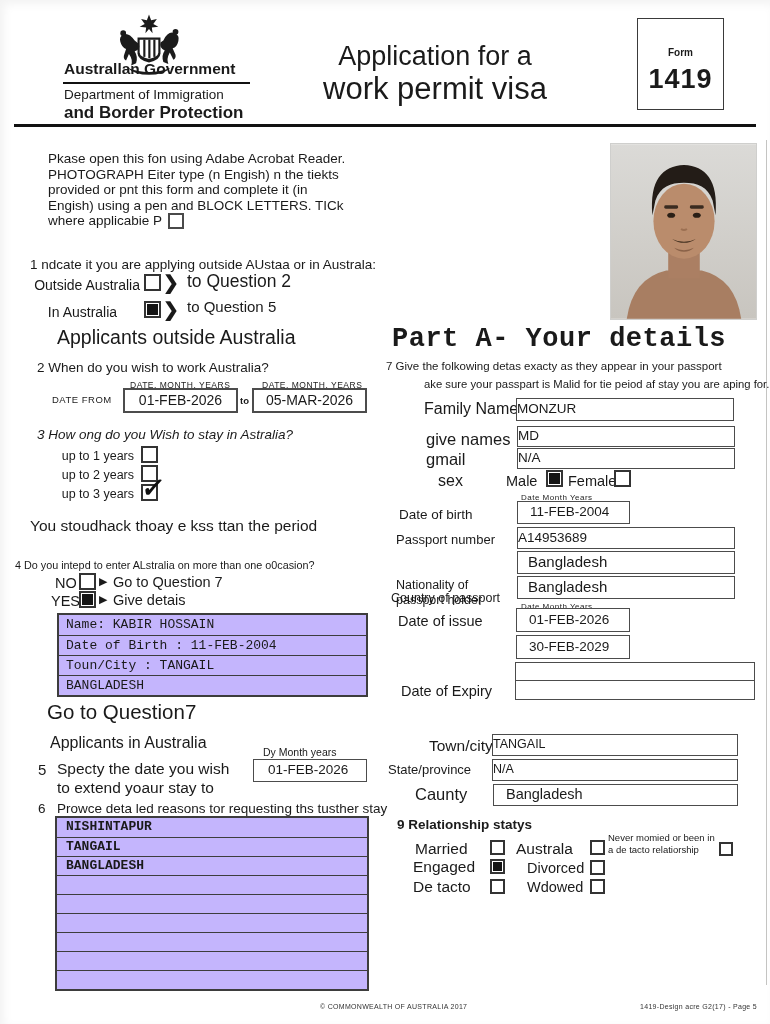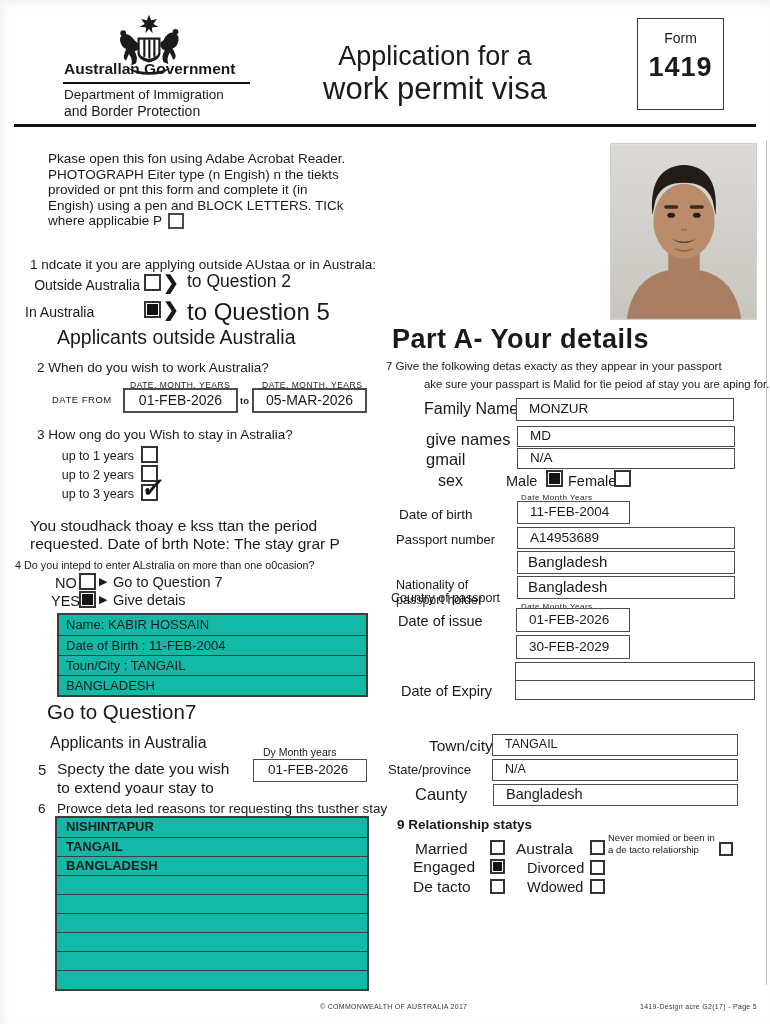--- a/index.html
+++ b/index.html
@@ -1,32 +1,32 @@
 <!DOCTYPE html>
 <html><head>
 <meta charset="utf-8">
 <style>
   html,body{margin:0;padding:0;background:#e9e9e7;}
   .page{position:relative;width:770px;height:1024px;background:#fff;margin:0 auto;
         font-family:"Liberation Sans", sans-serif;color:#1a1a1a;overflow:hidden;
         box-shadow:inset 4px 4px 10px rgba(0,0,0,0.05);}
   .abs{position:absolute;}
   .box{position:absolute;border:2px solid #4c4c4c;background:#fff;box-sizing:border-box;}
-  .box .v{display:block;padding-left:12px;white-space:nowrap;overflow:hidden;}
+  .box .v{display:block;padding-left:0;white-space:nowrap;overflow:hidden;}
   .cb{position:absolute;width:17px;height:17px;border:2px solid #333;background:#fff;box-sizing:border-box;}
   .cb.filled::after{content:"";position:absolute;inset:1px;background:#141414;}
   .cb-inline{display:inline-block;width:16px;height:16px;border:2px solid #4a4a4a;vertical-align:-4px;margin-left:6px;box-sizing:border-box;}
   .tick{position:absolute;left:-1px;top:-14px;font-size:27px;font-weight:bold;color:#111;display:none;transform:skewX(-8deg);}
   .tick.show{display:block;}
   .fmt{position:absolute;font-size:8.5px;letter-spacing:.5px;color:#222;white-space:nowrap;}
   .thinrule{position:absolute;background:#111;}
-  .tbl{position:absolute;border:2px solid #3d3d3d;background:#14b8a6;box-sizing:border-box;}
+  .tbl{position:absolute;border:2px solid #3d3d3d;background:#c4b5fd;box-sizing:border-box;font-family:Liberation Mono, monospace;}
   .tbl .row{border-top:1.5px solid #3d3d3d;box-sizing:border-box;white-space:nowrap;overflow:hidden;}
   .tbl .row:first-child{border-top:none;}
-  .serif-title{font-family:Liberation Sans, sans-serif;font-weight:bold;letter-spacing:.5px;}
+  .serif-title{font-family:Liberation Mono, monospace;font-weight:bold;letter-spacing:.5px;}
   .nw{white-space:nowrap;}
   .arrow{font-weight:bold;}
 </style>
 </head>
 <body>
 
 <div class="page">
 
   <div class="abs" style="left:106px;top:7px;width:86px;height:84px;">
     <svg viewBox="0 0 120 100" width="86" height="84" fill="#1b1b1b">
@@ -39,27 +39,27 @@
       <path d="M40 38 q-9 -12 -16 -8 q-6 3 -4 10 q2 8 8 10 l-3 9 q-1 5 3 7 l4 -9 q6 8 3 16 l7 -3 q3 -9 -2 -17 q8 -2 6 -10 Z"></path>
       <path d="M80 38 q7 -14 16 -10 q7 3 5 11 q-2 9 -8 10 l4 9 q1 5 -3 7 l-5 -10 q-5 9 -2 16 l-7 -3 q-3 -9 2 -16 q-8 -3 -6 -11 Z"></path>
       <circle cx="24" cy="28" r="4"></circle>
       <circle cx="97" cy="26" r="4"></circle>
       <path d="M30 76 q30 12 60 0 q-10 10 -30 10 q-20 0 -30 -10 Z"></path>
     </svg>
   </div>
   <div class="abs nw" style="left:64px;top:60px;font-size:15.5px;font-weight:600;">Australlan Government</div>
   <div class="thinrule" style="left:63px;top:82px;width:187px;height:2px;"></div>
   <div class="abs nw" style="left:64px;top:87px;font-size:13.5px;">Department of Immigration</div>
-  <div class="abs nw" style="left:64px;top:103px;font-size:14px;">and Border Protection</div>
+  <div class="abs nw" style="left:64px;top:103px;font-size:17px;font-weight:bold;">and Border Protection</div>
 
   <div class="abs" style="left:285px;top:71px;width:300px;text-align:center;font-size:31px;">work permit visa</div>
   <div class="abs" style="left:285px;top:41px;width:300px;text-align:center;font-size:27px;">Application for a</div>
 
   <div class="abs" style="left:637px;top:18px;width:87px;height:92px;border:1.5px solid #3a3a3a;text-align:center;box-sizing:border-box;">
-    <div style="font-size:14px;font-weight:normal;margin-top:11px;">Form</div>
+    <div style="font-size:10px;font-weight:bold;margin-top:28px;">Form</div>
     <div style="font-size:27px;font-weight:bold;letter-spacing:1px;margin-top:6px;">1419</div>
   </div>
 
   <div class="thinrule" style="left:14px;top:124px;width:742px;height:3px;"></div>
   <div class="abs" style="left:766px;top:140px;width:1px;height:845px;background:#c4c4c2;"></div>
 
   <div class="abs" style="left:48px;top:151px;width:304px;font-size:13.5px;line-height:15.5px;"><span>Pkase open this fon using Adabe Acrobat Reader. PHOTOGRAPH Eiter type (n Engish) n the tiekts provided or pnt this form and complete it (in Engish) using a pen and BLOCK LETTERS. TICk where applicabie P</span><span class="cb-inline"></span></div>
 
   <div class="abs" style="left:610px;top:143px;width:147px;height:177px;border:1px solid #cfcfcd;box-sizing:border-box;">
     <svg viewBox="0 0 147 177" width="145" height="175">
@@ -82,51 +82,50 @@
       <path d="M62 96 q12 6 24 0 q-6 4 -12 4 q-6 0 -12 -4" fill="#43301f"></path>
       <path d="M64 105 q10 5 20 0 q-4 4 -10 4 q-6 0 -10 -4" fill="#8a6248"></path>
     </svg>
   </div>
 
   <div class="abs nw" style="left:30px;top:257px;font-size:13.5px;">1 ndcate it you are applying outside AUstaa or in Australa:</div>
   <div class="abs nw" style="left:25px;top:277px;width:115px;text-align:right;font-size:14px;">Outside Australia</div>
   <span class="cb" style="left:144px;top:274px;"></span>
   <div class="abs arrow" style="left:163px;top:271px;font-size:19px;">❯</div>
   <div class="abs nw" style="left:187px;top:271px;font-size:17.5px;">to Question 2</div>
-  <div class="abs nw" style="left:25px;top:304px;width:115px;text-align:left;font-size:14px;">In Australia</div>
+  <div class="abs nw" style="left:25px;top:304px;width:115px;text-align:center;font-size:14px;">In Australia</div>
   <span class="cb filled" style="left:144px;top:301px;"></span>
   <div class="abs arrow" style="left:163px;top:298px;font-size:19px;">❯</div>
-  <div class="abs nw" style="left:187px;top:298px;font-size:24px;">to Question 5</div>
+  <div class="abs nw" style="left:187px;top:298px;font-size:15px;">to Question 5</div>
 
   <div class="abs nw" style="left:57px;top:326px;font-size:19.5px;">Applicants outside Australia</div>
 
   <div class="abs nw" style="left:37px;top:360px;font-size:13.5px;">2 When do you wish to work Australia?</div>
   <div class="fmt" style="left:130px;top:380px;">DATE.  MONTH.  YEARS</div>
   <div class="fmt" style="left:262px;top:380px;">DATE.  MONTH.  YEARS</div>
   <div class="abs nw" style="left:52px;top:394px;font-size:9.5px;letter-spacing:.5px;">DATE  FROM</div>
   <div class="box" style="left:123px;top:388px;width:115px;height:25px;">
       <span class="v" style="font-size:14px;line-height:21px;text-align:center;padding:0;">01-FEB-2026</span>
     </div>
   <div class="abs nw" style="left:240px;top:395px;font-size:9.5px;font-weight:bold;">to</div>
   <div class="box" style="left:252px;top:388px;width:115px;height:25px;">
       <span class="v" style="font-size:14px;line-height:21px;text-align:center;padding:0;">05-MAR-2026</span>
     </div>
 
-  <div class="abs nw" style="left:37px;top:427px;font-size:13.5px;">3 How ong do you Wish to stay in Astralia?</div>
+  <div class="abs nw" style="left:37px;top:427px;font-size:13.5px;font-style:italic;">3 How ong do you Wish to stay in Astralia?</div>
   <div class="abs nw" style="left:40px;top:449px;width:94px;text-align:right;font-size:12.5px;">up to 1 years</div>
   <span class="cb" style="left:141px;top:446px;"></span>
   <div class="abs nw" style="left:40px;top:468px;width:94px;text-align:right;font-size:12.5px;">up to 2 years</div>
   <span class="cb" style="left:141px;top:465px;"></span>
   <div class="abs nw" style="left:40px;top:487px;width:94px;text-align:right;font-size:12.5px;">up to 3 years</div>
   <span class="cb" style="left:141px;top:484px;">
       <span class="tick show">✓</span>
     </span>
 
   <div class="abs nw" style="left:30px;top:517px;font-size:15.5px;">You stoudhack thoay e kss ttan the period</div>
-  <div class="abs nw" style="left:30px;top:535px;font-size:15.5px;">requested. Date of brth Note: The stay grar P</div>
 
   <div class="abs nw" style="left:15px;top:559px;font-size:10.8px;">4 Do you intepd to enter ALstralia on more than one o0casion?</div>
   <div class="abs nw" style="left:55px;top:575px;font-size:14.5px;">NO</div>
   <span class="cb" style="left:79px;top:573px;"></span>
   <div class="abs" style="left:99px;top:575px;font-size:11px;">▶</div>
   <div class="abs nw" style="left:113px;top:574px;font-size:14.5px;">Go to Question 7</div>
   <div class="abs nw" style="left:51px;top:593px;font-size:14.5px;">YES</div>
   <span class="cb filled" style="left:79px;top:591px;"></span>
   <div class="abs" style="left:99px;top:593px;font-size:11px;">▶</div>
   <div class="abs nw" style="left:113px;top:592px;font-size:14.5px;">Give detais</div>

